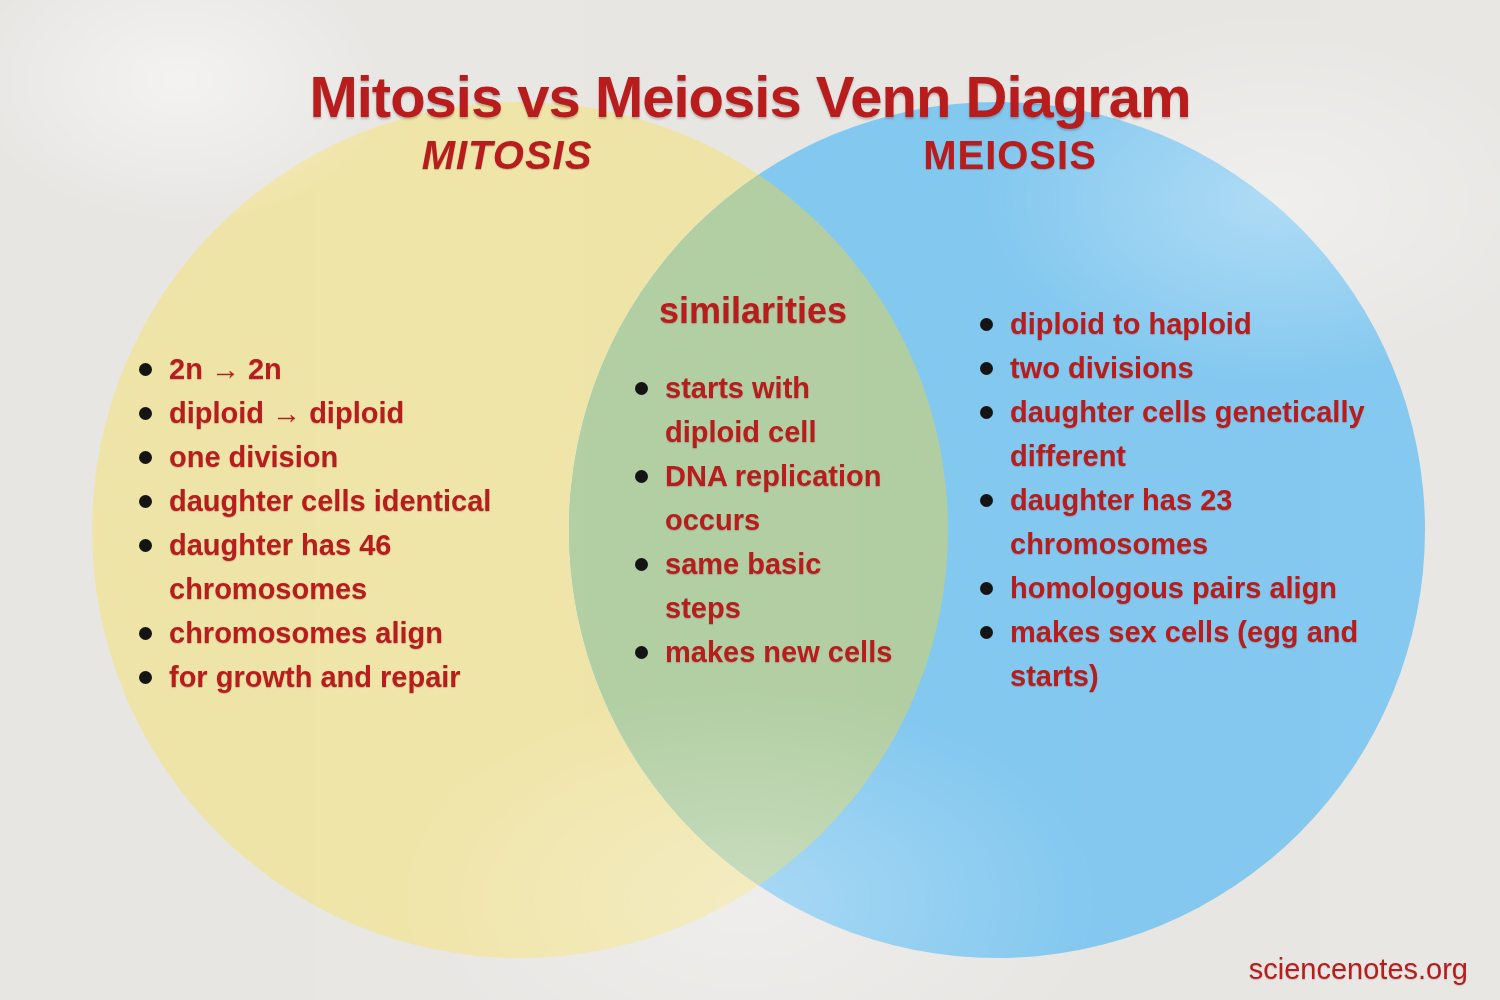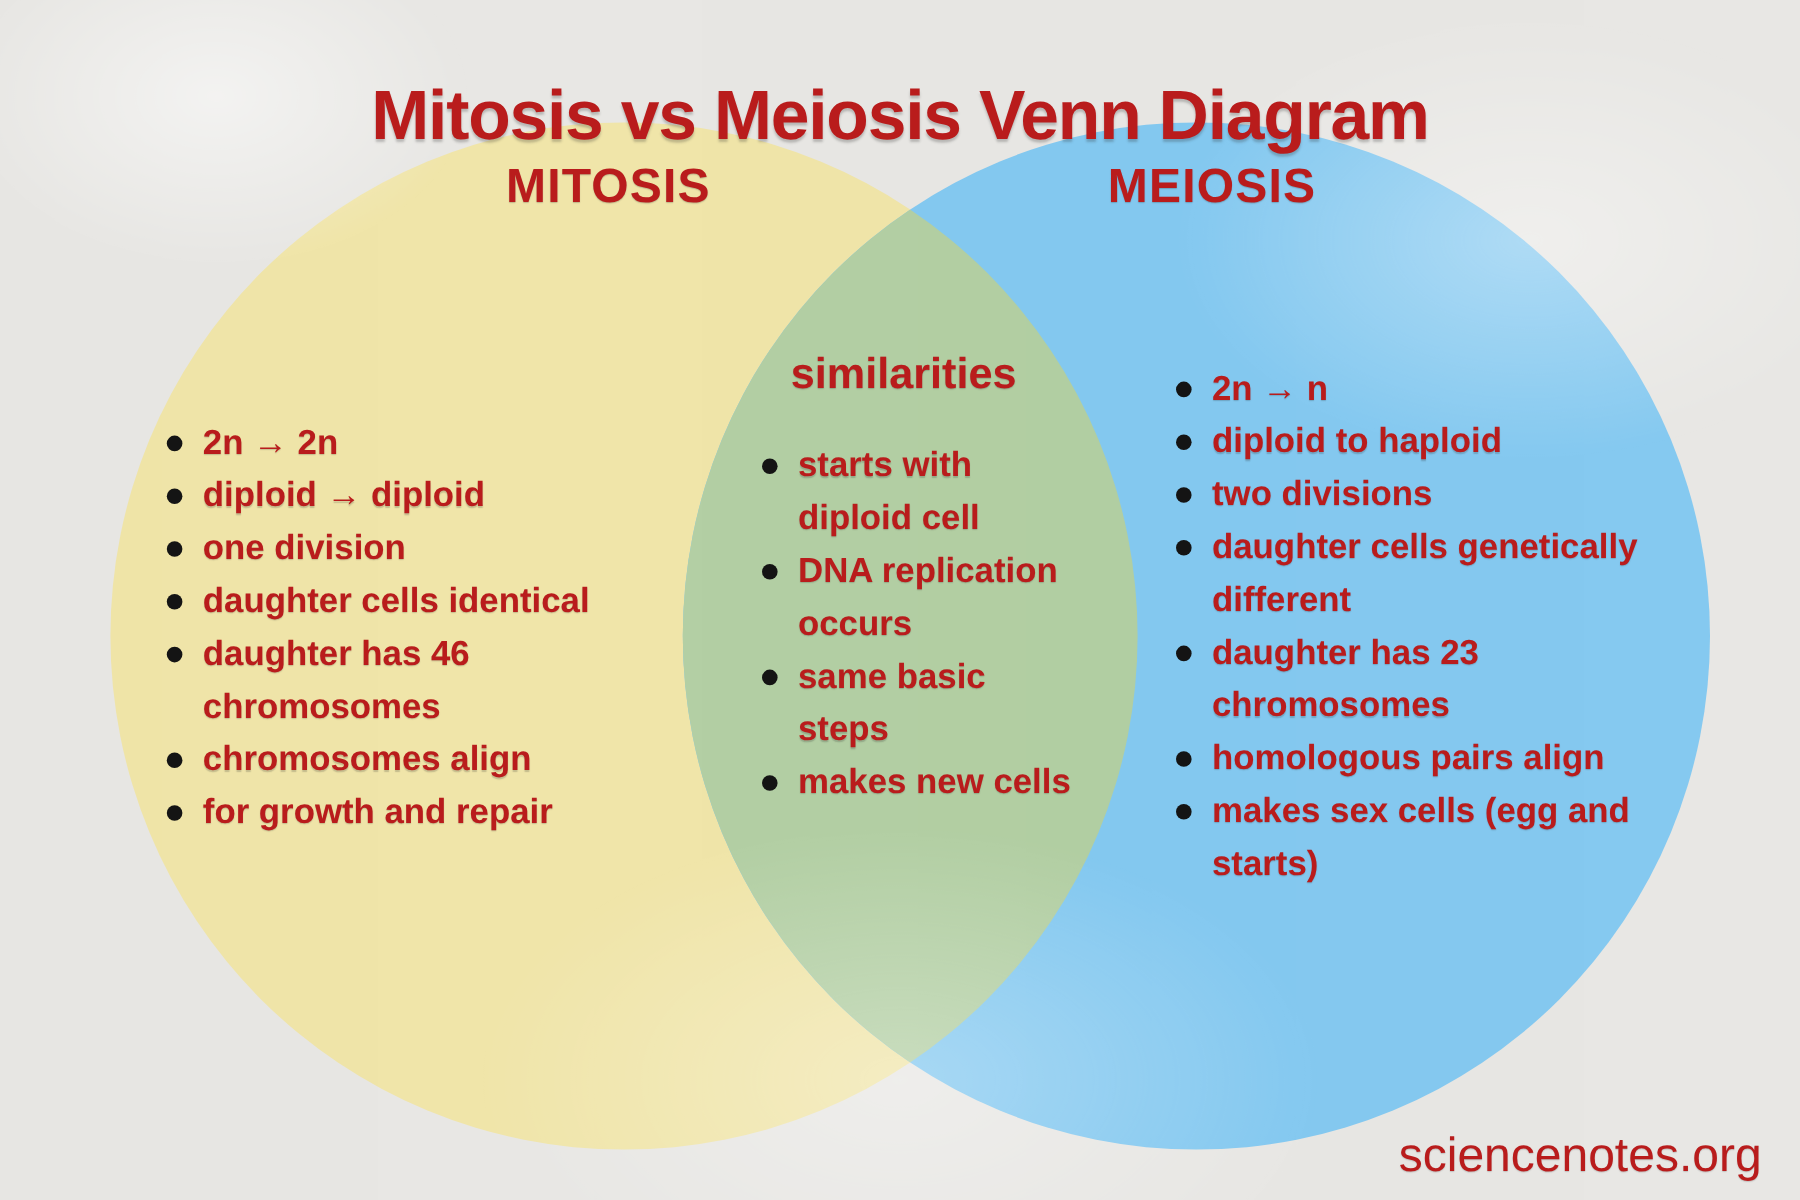--- a/index.html
+++ b/index.html
@@ -33,21 +33,21 @@
     text-shadow: 0 2px 2px rgba(40,40,40,0.25);
   }
 
   .set-label {
     position: absolute; top: 133px; width: 300px;
     text-align: center;
     font-size: 40px; font-weight: 700; letter-spacing: 1px;
     z-index: 3;
     text-shadow: 0 1px 1px rgba(40,40,40,0.25);
   }
-  .set-label-mitosis { left: 357px; }
+  .set-label-mitosis { left: 357px; font-style: italic; }
   .set-label-meiosis { left: 860px; }
 
   .sim-heading {
     position: absolute; left: 659px; top: 292px;
     font-size: 36px; font-weight: 700; line-height: 38px;
     z-index: 3;
     text-shadow: 0 1px 1px rgba(40,40,40,0.25);
   }
 
   .vlist {
@@ -63,21 +63,21 @@
     margin-top: 16px; margin-right: 17px;
   }
   .vtext { white-space: pre-line; }
 
   .list-mitosis { left: 139px; top: 347px; width: 445px; }
   .list-similarities { left: 635px; top: 366px; width: 300px; }
   .list-meiosis { left: 980px; top: 302px; width: 462px; }
 
   .attribution {
     position: absolute; right: 32px; bottom: 14px;
-    font-size: 40px; font-weight: 400;
+    font-size: 29px; font-weight: 400;
     z-index: 3;
     text-shadow: 0 1px 1px rgba(40,40,40,0.2);
   }
 </style>
 </head>
 <body>
 
 <div class="stage">
 
   <svg class="venn-svg" width="1500" height="1000" viewBox="0 0 1500 1000">
@@ -151,24 +151,20 @@
     </li>
     <li>
       <span class="bullet-dot"></span>
       <span class="vtext">makes new cells</span>
     </li>
   </ul>
 
   <ul class="vlist list-meiosis">
     <li>
       <span class="bullet-dot"></span>
-      <span class="vtext">2n → n</span>
-    </li>
-    <li>
-      <span class="bullet-dot"></span>
       <span class="vtext">diploid to haploid</span>
     </li>
     <li>
       <span class="bullet-dot"></span>
       <span class="vtext">two divisions</span>
     </li>
     <li>
       <span class="bullet-dot"></span>
       <span class="vtext">daughter cells genetically
 different</span>

